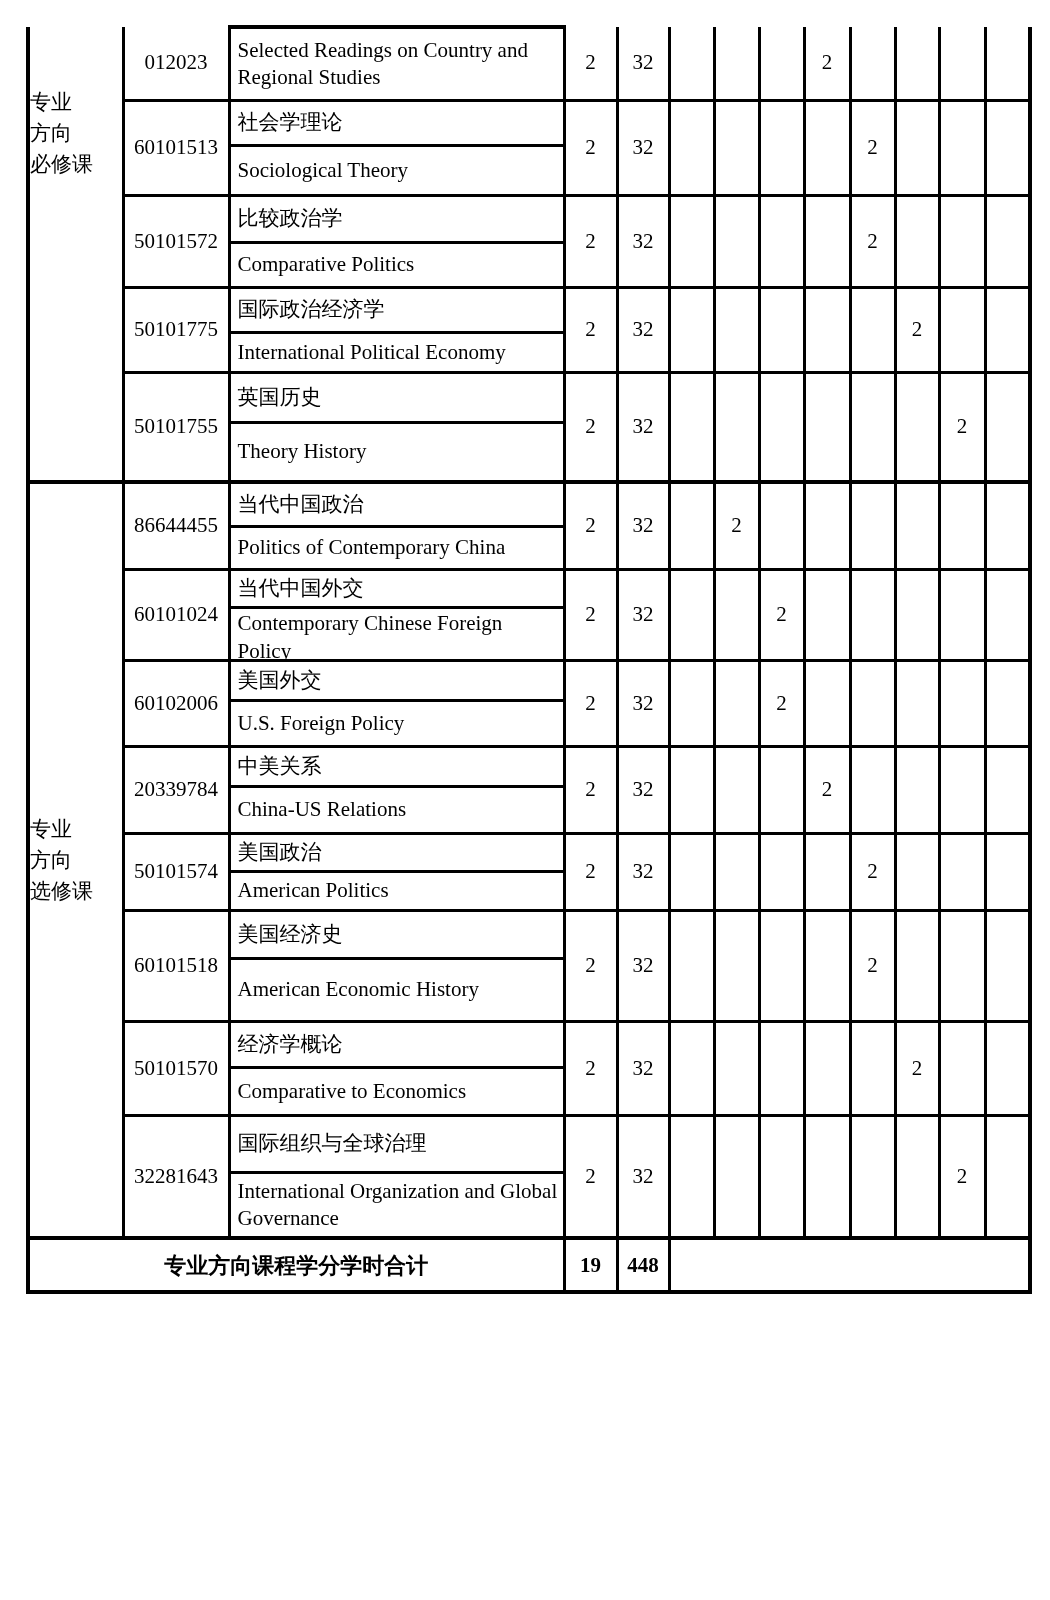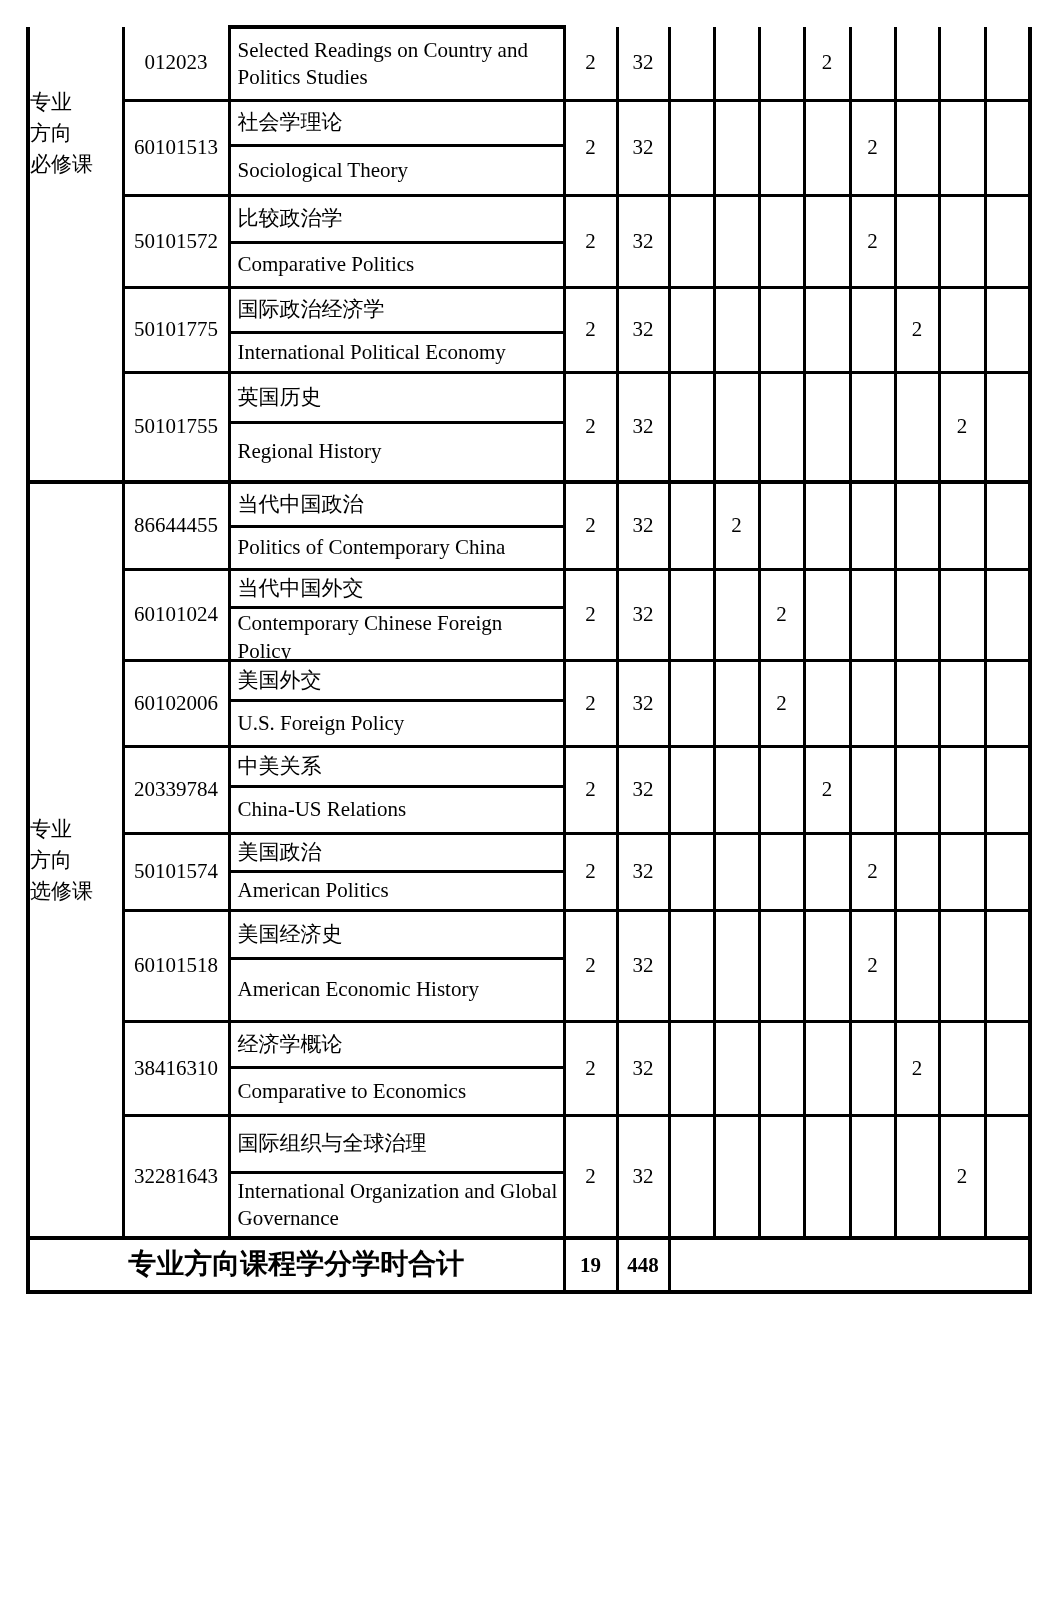--- a/index.html
+++ b/index.html
@@ -18,21 +18,21 @@
   td.nen{line-height:27px;}
   td.num, td.sem{text-align:center;}
   td.last{border-right:4px solid #000;}
   
   tr.cut > td{border-top:none;}
   tr.cut > td.topline{border-top:4px solid #000;}
   
   tr.sectop > td{border-top:4px solid #000;}
   
   tr.total > td{border-top:4px solid #000;border-bottom:4px solid #000;font-weight:bold;}
-  td.totlabel{text-align:center;font-size:28px;border-left:4px solid #000;font-family:Liberation Mono, monospace;}
+  td.totlabel{text-align:center;font-size:22px;border-left:4px solid #000;}
   .clip{height:50px;overflow:hidden;line-height:28px;}
   .pagenum{position:absolute;left:0;top:1522px;width:100%;text-align:center;font-size:18px;}
 </style>
 </head>
 <body>
 
 <div class="page">
 <table class="curriculum">
 <colgroup>
 <col style="width:95px">
@@ -49,21 +49,21 @@
         <col style="width:46px">
         <col style="width:45px">
 </colgroup>
 
 <tbody>
         <tr class="cut" style="height:73px">
   <td class="cat cat1" rowspan="9">专业
 方向
 必修课</td>
   <td class="code">012023</td>
-  <td class="nen topline">Selected Readings on Country and Politics Studies</td>
+  <td class="nen topline">Selected Readings on Country and Regional Studies</td>
   <td class="num">2</td>
   <td class="num">32</td>
   <td class="sem"></td>
   <td class="sem"></td>
   <td class="sem"></td>
   <td class="sem">2</td>
   <td class="sem"></td>
   <td class="sem"></td>
   <td class="sem"></td>
   <td class="sem last"></td>
@@ -131,21 +131,21 @@
   <td class="sem" rowspan="2"></td>
   <td class="sem" rowspan="2"></td>
   <td class="sem" rowspan="2"></td>
   <td class="sem" rowspan="2"></td>
   <td class="sem" rowspan="2"></td>
   <td class="sem" rowspan="2"></td>
   <td class="sem" rowspan="2">2</td>
   <td class="sem last" rowspan="2"></td>
 </tr>
 <tr style="height:60px">
-  <td class="nen">Regional History</td>
+  <td class="nen">Theory History</td>
 </tr>
 
 <tr class="sectop" style="height:44px">
   <td class="cat cat2" rowspan="16">专业
 方向
 选修课</td>
   <td class="code" rowspan="2">86644455</td>
   <td class="ncn">当代中国政治</td>
   <td class="num" rowspan="2">2</td>
   <td class="num" rowspan="2">32</td>
@@ -248,21 +248,21 @@
   <td class="sem" rowspan="2">2</td>
   <td class="sem" rowspan="2"></td>
   <td class="sem" rowspan="2"></td>
   <td class="sem last" rowspan="2"></td>
 </tr>
 <tr style="height:63px">
   <td class="nen">American Economic History</td>
 </tr>
 
 <tr style="height:46px">
-  <td class="code" rowspan="2">38416310</td>
+  <td class="code" rowspan="2">50101570</td>
   <td class="ncn">经济学概论</td>
   <td class="num" rowspan="2">2</td>
   <td class="num" rowspan="2">32</td>
   <td class="sem" rowspan="2"></td>
   <td class="sem" rowspan="2"></td>
   <td class="sem" rowspan="2"></td>
   <td class="sem" rowspan="2"></td>
   <td class="sem" rowspan="2"></td>
   <td class="sem" rowspan="2">2</td>
   <td class="sem" rowspan="2"></td>

